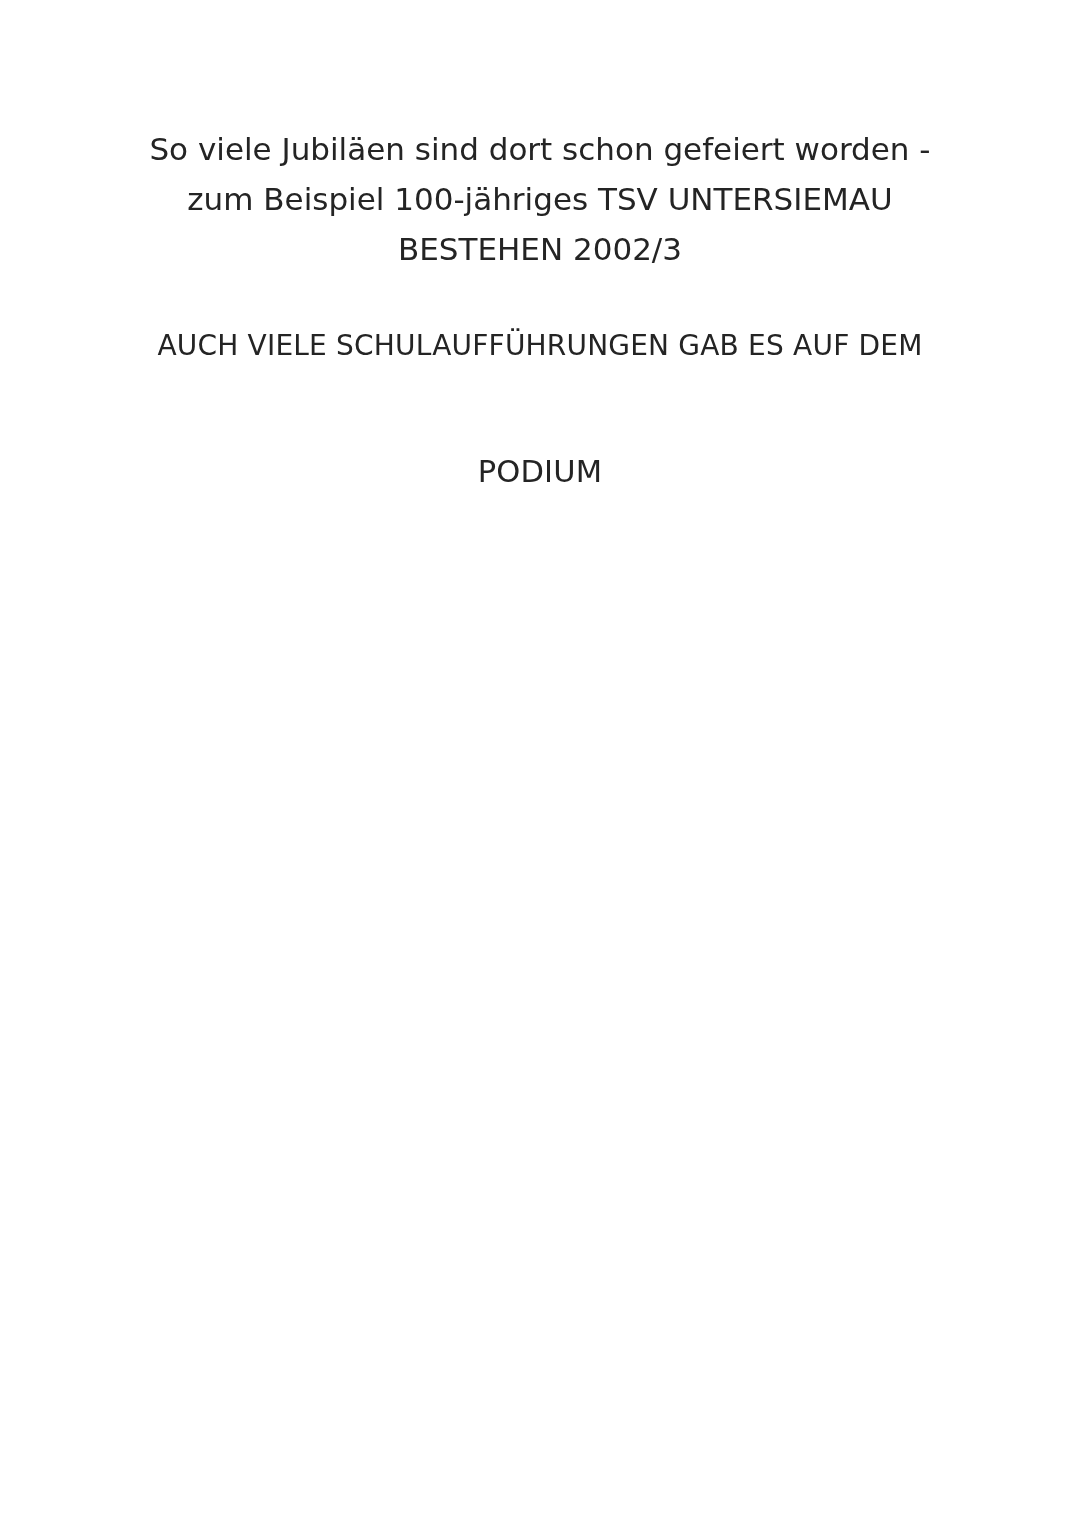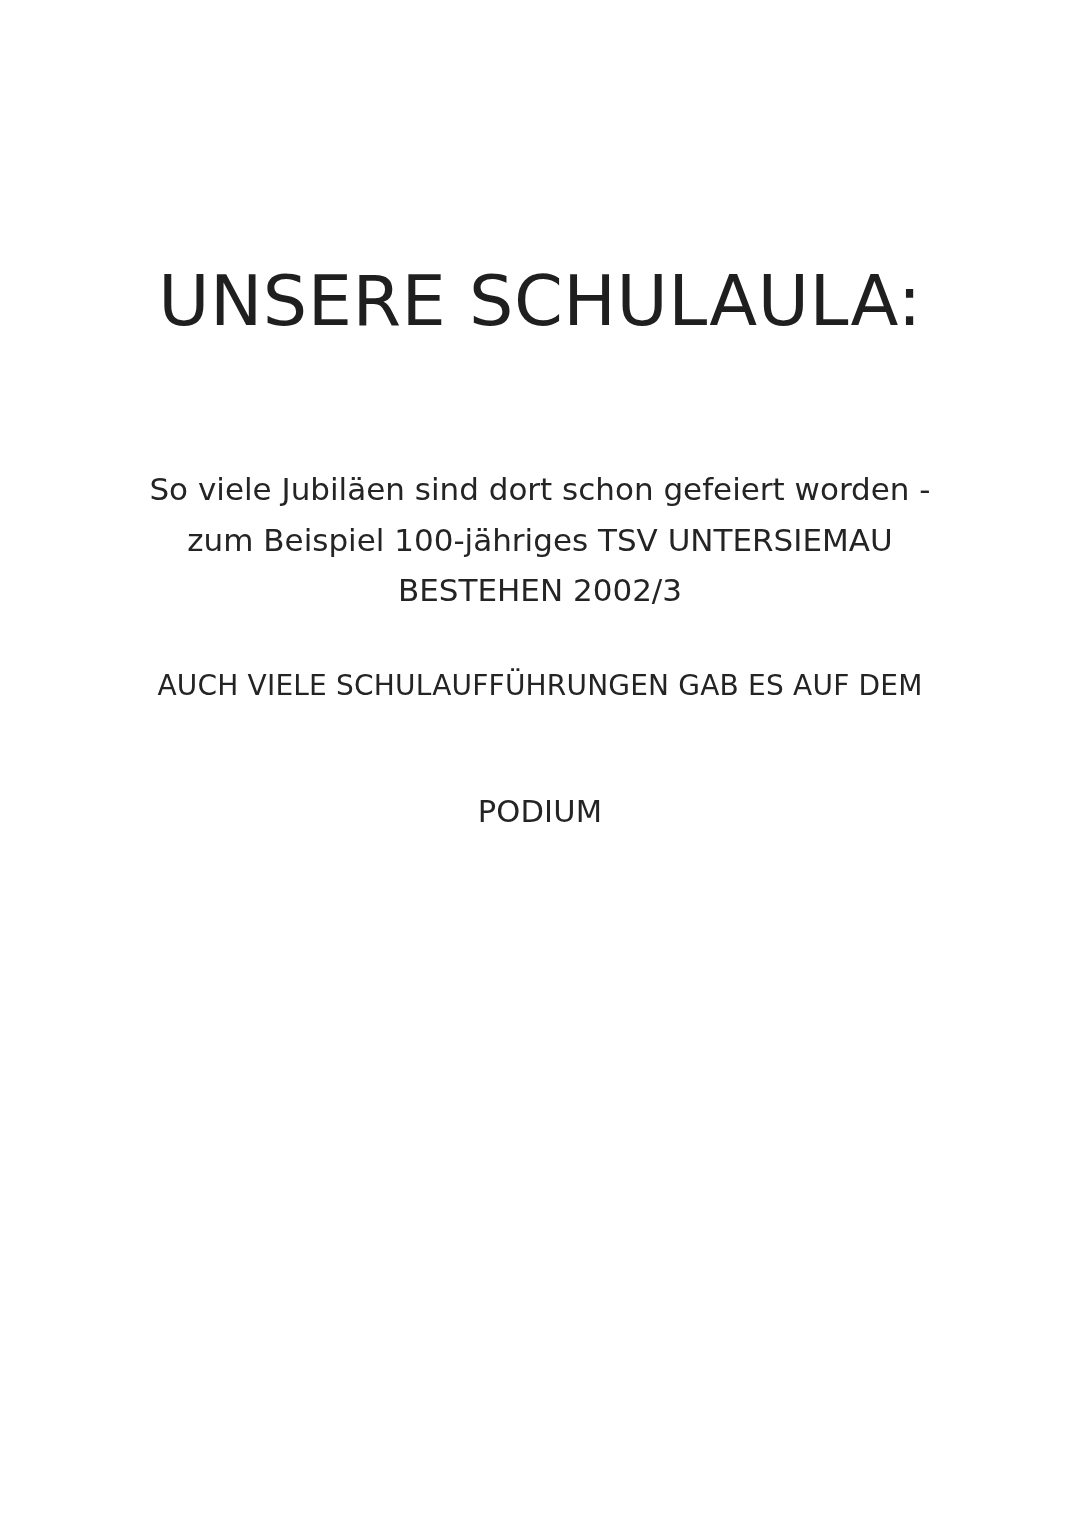--- a/index.html
+++ b/index.html
@@ -67,21 +67,20 @@
     margin-top: 79px;
     font-size: 30.5px;
     letter-spacing: 0.2px;
   }
 </style>
 </head>
 <body>
 
 <div class="slide">
 
-  <h1 class="slide-title">UNSERE SCHULAULA:</h1>
 
   <div class="body-block">
 
     <p class="para para-intro">So viele Jubiläen sind dort schon gefeiert worden - zum Beispiel 100-jähriges TSV UNTERSIEMAU BESTEHEN 2002/3</p>
 
     <div class="para-spacer"></div>
 
     <p class="para para-upper">AUCH VIELE SCHULAUFFÜHRUNGEN GAB ES AUF DEM</p>
 
     <p class="para para-podium">PODIUM</p>

